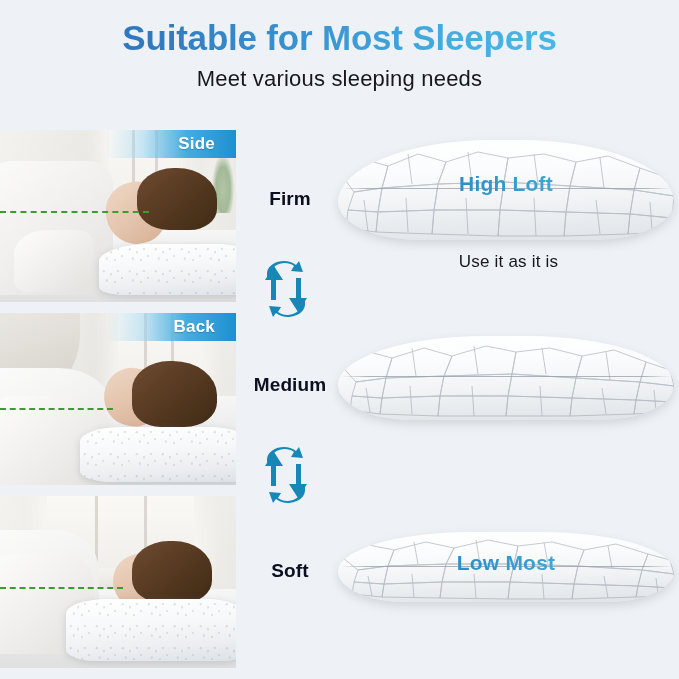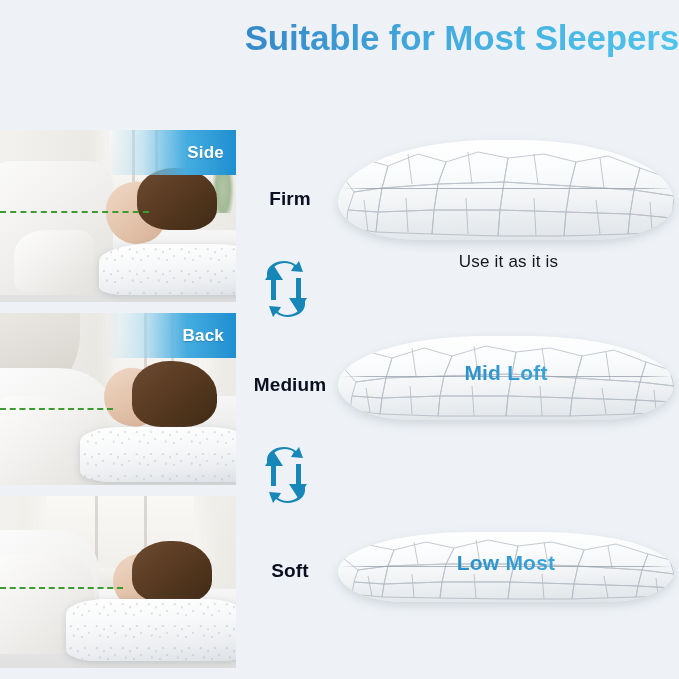--- a/index.html
+++ b/index.html
@@ -13,21 +13,21 @@
 
   body {
     background: #eef2f6;
     font-family: "Liberation Sans", sans-serif;
     position: relative;
   }
 
   
   .header {
     padding-top: 18px;
-    text-align: right;
+    text-align: center;
   }
 
   .main-title {
     font-size: 35px;
     font-weight: bold;
     letter-spacing: -0.2px;
     background: linear-gradient(to right, #2a6cb8 0%, #3079bf 22%, #3a93d0 45%, #45aee0 68%, #4ec4ec 100%);
     -webkit-background-clip: text;
     background-clip: text;
     -webkit-text-fill-color: transparent;
@@ -187,27 +187,27 @@
     border-top: 2px dashed #3c9c30;
     z-index: 4;
   }
 
   
   .pose-banner {
     position: absolute;
     top: 0;
     right: 0;
     width: 130px;
-    height: 45px;
+    height: 28px;
     z-index: 6;
     background: linear-gradient(to right, rgba(255,255,255,0) 0%, rgba(161,214,240,0.55) 28%, #45acdf 62%, #1f8fd1 100%);
     display: flex;
     align-items: center;
     justify-content: flex-end;
-    padding-right: 12px;
+    padding-right: 21px;
   }
   .pose-banner .pose-text {
     color: #ffffff;
     font-size: 17px;
     font-weight: bold;
     letter-spacing: 0.2px;
     text-shadow: 0 1px 1px rgba(20,70,105,0.35);
   }
 
   
@@ -303,20 +303,21 @@
   }
   .cycle-icon.ci0 { top: 128px; }
   .cycle-icon.ci1 { top: 314px; }
   .cycle-icon svg { width: 100%; height: 100%; display: block; }
 </style>
 </head>
 <body>
 
 <div class="header">
   <h1 class="main-title">Suitable for Most Sleepers</h1>
+  <p class="sub-title">Meet various sleeping needs</p>
 </div>
 
 <div class="content">
 
   <div class="photo-col">
 
     <div class="photo-card pc0">
       <div class="scene">
         <div class="bg-wall"></div>
         <div class="window">
@@ -411,20 +412,21 @@
                 <path d="M26 60 L30 92"></path>
                   <path d="M68 58 L70 92"></path>
                 <path d="M128 58 L130 94"></path>
                   <path d="M196 58 L198 96"></path>
                 <path d="M258 60 L262 94"></path>
                   <path d="M312 62 L314 90"></path>
               </g>
             </svg>
           </div>
           <div class="seam"></div>
+          <div class="loft-text">High Loft</div>
         </div>
       </div>
       <div class="caption" style="top:118px;">Use it as it is</div>
     </div>
 
     <div class="cycle-icon ci0">
       <svg viewBox="0 0 56 62" aria-hidden="true">
         <g fill="#1787b8">
           <path d="M14 14 C14 6, 28 2, 36 8 L33 13 L45 14 L41 3 L38 7 C28 -1, 10 4, 9 15 L9 22 L15 22 Z"></path>
           <path d="M38 20 L38 40 L31 40 L40 54 L49 40 L43 40 L43 20 Z"></path>
@@ -466,21 +468,20 @@
                 <path d="M28 52 L32 76"></path>
                   <path d="M72 50 L74 78"></path>
                 <path d="M134 50 L136 80"></path>
                   <path d="M202 50 L204 80"></path>
                 <path d="M264 52 L268 78"></path>
                   <path d="M316 54 L318 74"></path>
               </g>
             </svg>
           </div>
           <div class="seam"></div>
-          <div class="loft-text">Mid Loft</div>
         </div>
       </div>
     </div>
 
     <div class="cycle-icon ci1">
       <svg viewBox="0 0 56 62" aria-hidden="true">
         <g fill="#1787b8">
           <path d="M14 14 C14 6, 28 2, 36 8 L33 13 L45 14 L41 3 L38 7 C28 -1, 10 4, 9 15 L9 22 L15 22 Z"></path>
           <path d="M38 20 L38 40 L31 40 L40 54 L49 40 L43 40 L43 20 Z"></path>
           <path d="M42 48 C42 56, 28 60, 20 54 L23 49 L11 48 L15 59 L18 55 C28 63, 46 58, 47 47 L47 40 L41 40 Z"></path>

